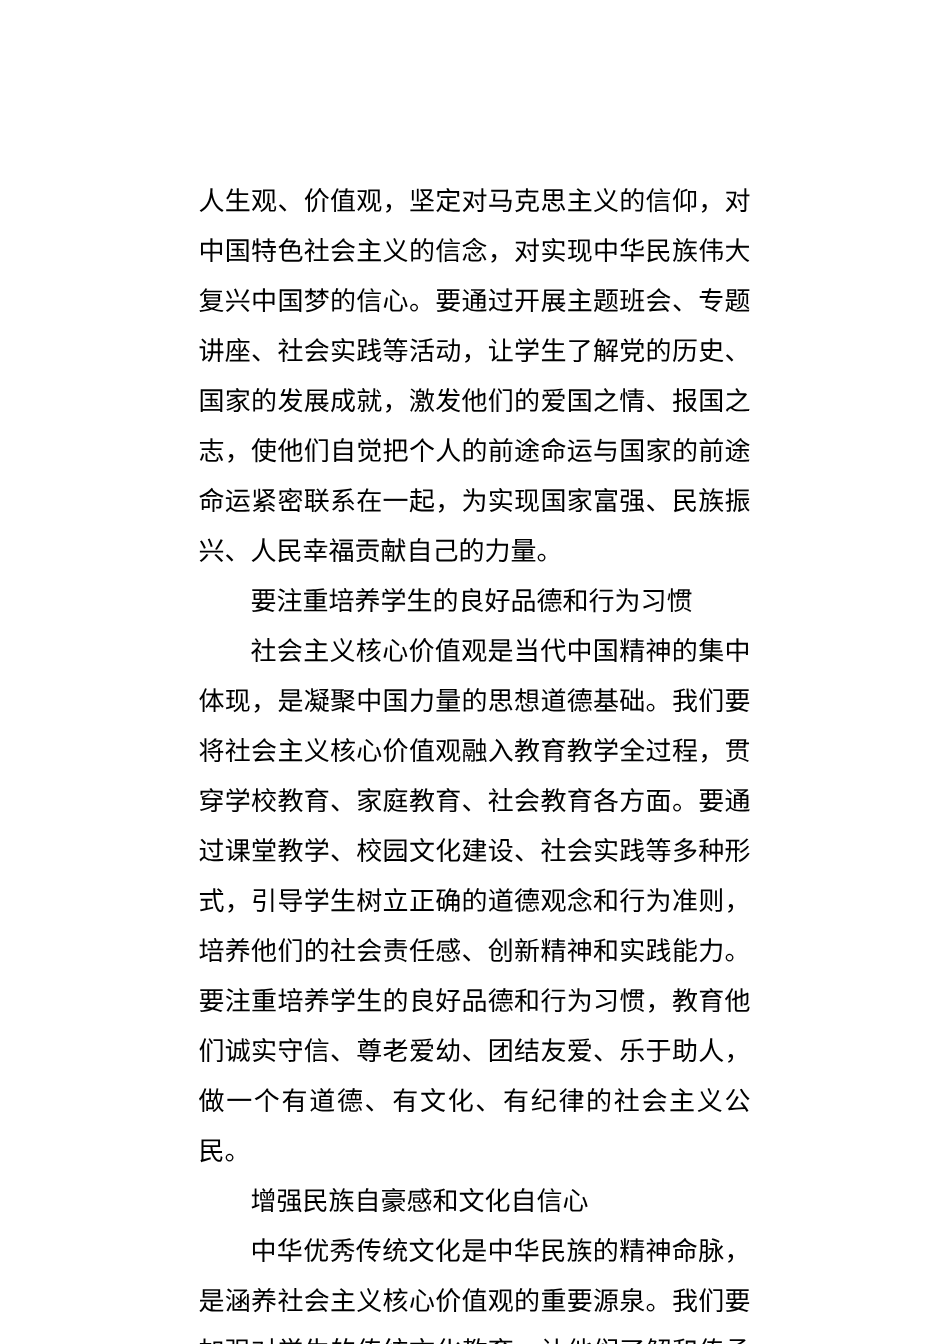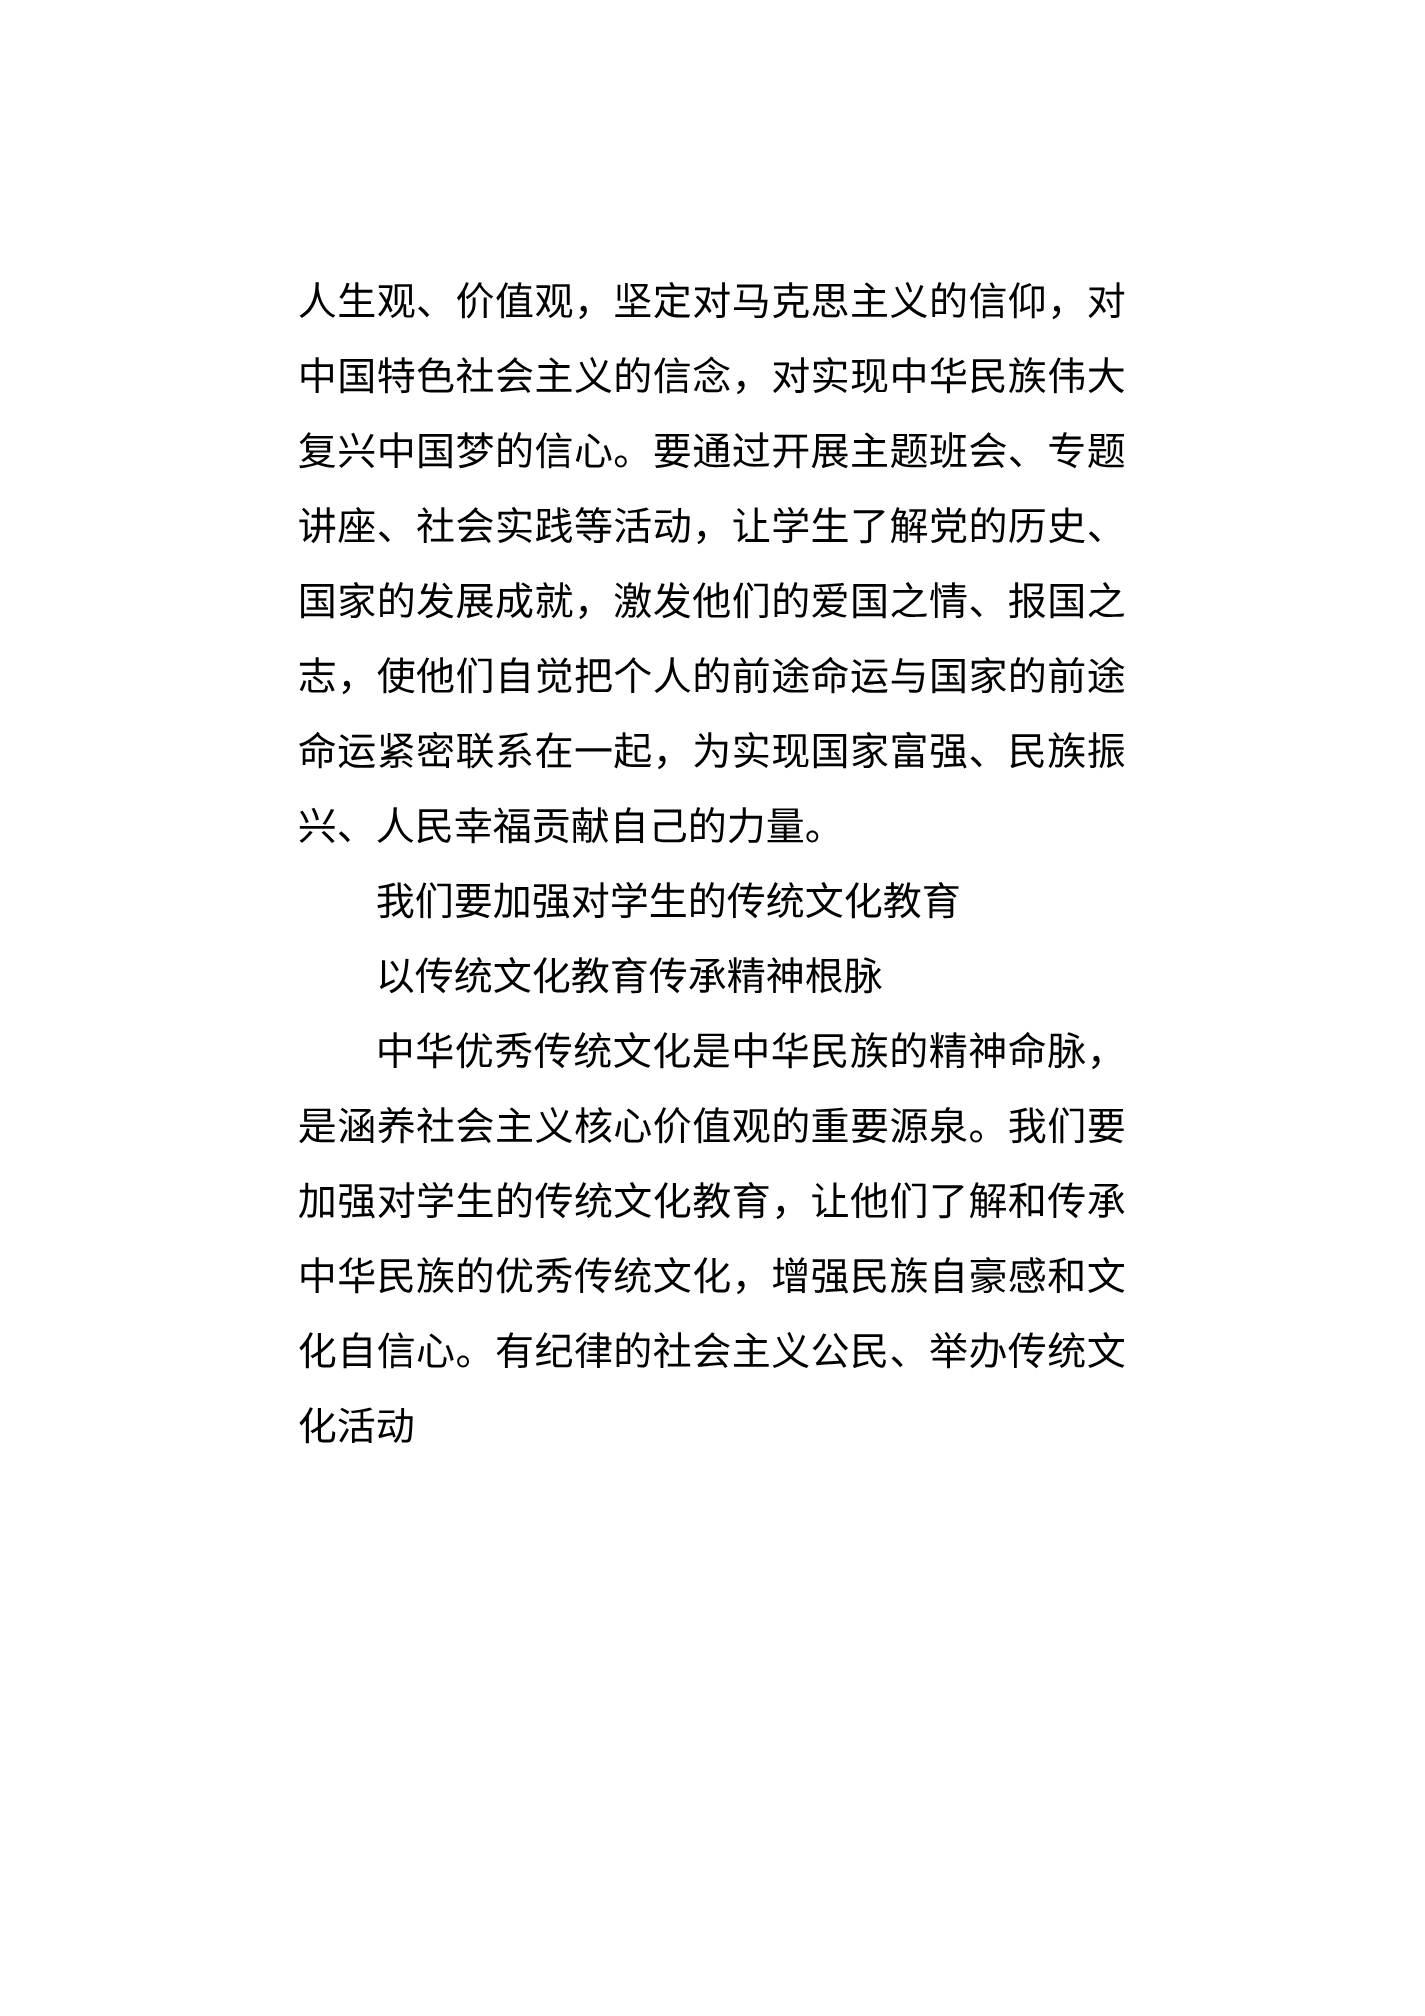--- a/index.html
+++ b/index.html
@@ -42,17 +42,18 @@
     text-indent: 2em;
     text-align: left;
   }
 </style>
 </head>
 <body>
 
 <div class="page">
   <div class="doc-body">
     <p class="para-cont">人生观、价值观，坚定对马克思主义的信仰，对中国特色社会主义的信念，对实现中华民族伟大复兴中国梦的信心。要通过开展主题班会、专题讲座、社会实践等活动，让学生了解党的历史、国家的发展成就，激发他们的爱国之情、报国之志，使他们自觉把个人的前途命运与国家的前途命运紧密联系在一起，为实现国家富强、民族振兴、人民幸福贡献自己的力量。</p>
-    <p class="section-heading">我们要加强对学生的传统文化教育</p>
-    <p class="section-heading">以传统文化教育传承精神根脉</p>
+    <p class="section-heading">要注重培养学生的良好品德和行为习惯</p>
+    <p class="para-indent">社会主义核心价值观是当代中国精神的集中体现，是凝聚中国力量的思想道德基础。我们要将社会主义核心价值观融入教育教学全过程，贯穿学校教育、家庭教育、社会教育各方面。要通过课堂教学、校园文化建设、社会实践等多种形式，引导学生树立正确的道德观念和行为准则，培养他们的社会责任感、创新精神和实践能力。要注重培养学生的良好品德和行为习惯，教育他们诚实守信、尊老爱幼、团结友爱、乐于助人，做一个有道德、有文化、有纪律的社会主义公民。</p>
+    <p class="section-heading">增强民族自豪感和文化自信心</p>
     <p class="para-indent">中华优秀传统文化是中华民族的精神命脉，是涵养社会主义核心价值观的重要源泉。我们要加强对学生的传统文化教育，让他们了解和传承中华民族的优秀传统文化，增强民族自豪感和文化自信心。有纪律的社会主义公民、举办传统文化活动</p>
   </div>
 </div>
 
 </body></html>

